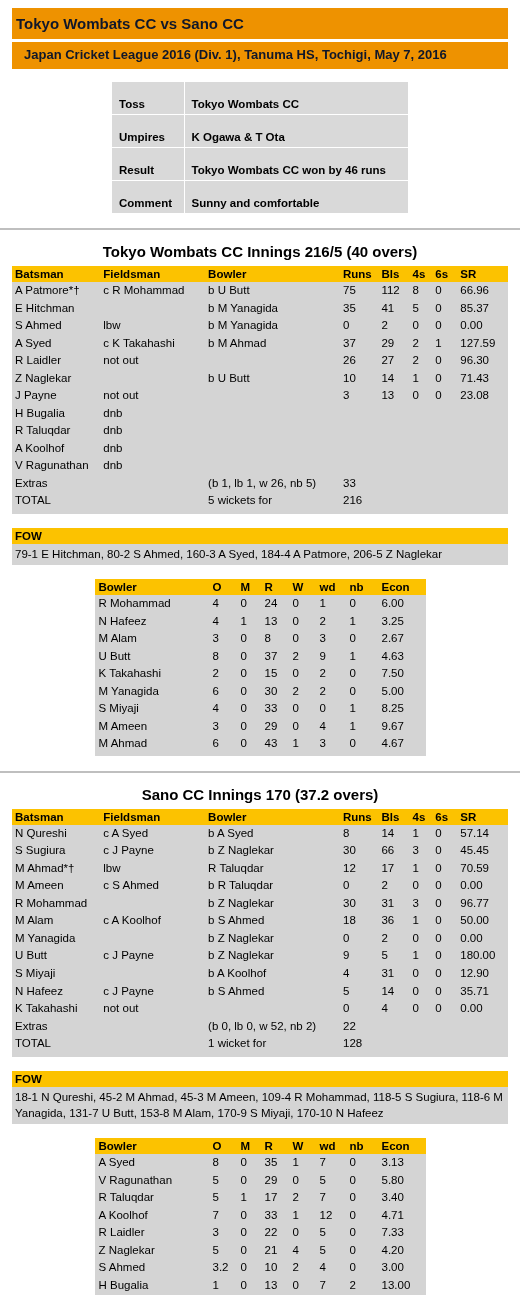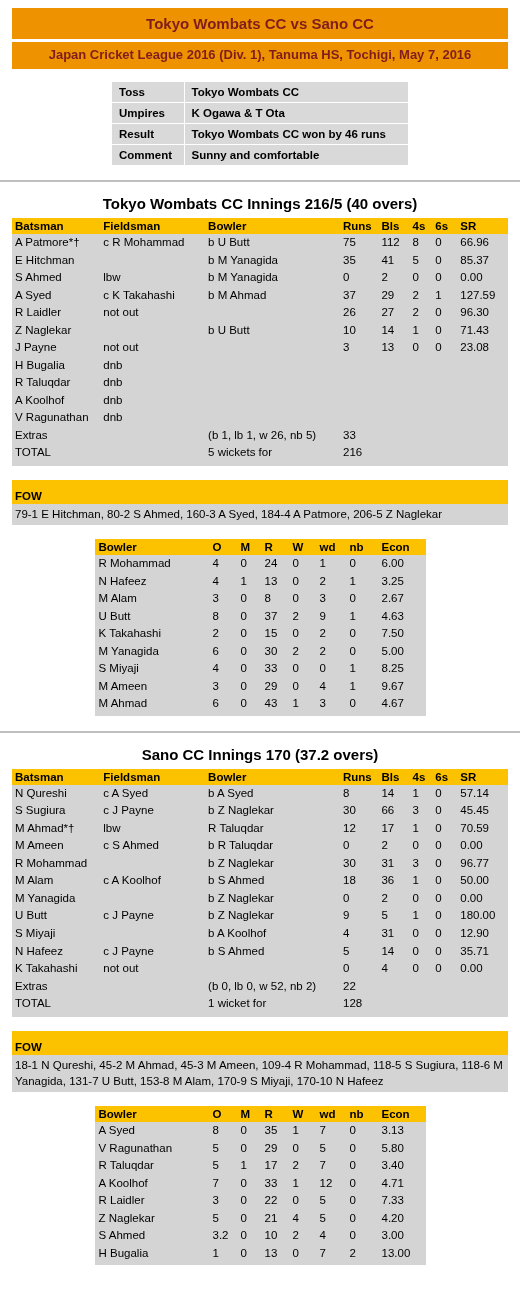--- a/index.html
+++ b/index.html
@@ -15,38 +15,37 @@
     color: #000000;
     -webkit-font-smoothing: none;
   }
 
   .page { width: 520px; position: relative; padding-bottom: 8px; }
 
   
   .titlebar {
     margin: 8px 12px 0 12px;
     background: #ee9200;
-    color: #7f1d1d;
+    color: #0f172a;
     font-weight: bold;
-    text-align: center;
     line-height: 1.15;
   }
   .titlebar.main { font-size: 15px; padding: 7px 4px 7px 4px; }
-  .titlebar.sub  { font-size: 13px; padding: 6px 4px 6px 4px; margin-top: 3px; }
+  .titlebar.sub  { font-size: 13px; padding: 6px 4px 6px 12px; margin-top: 3px; }
 
   
   .info-wrap { display: flex; justify-content: center; margin-top: 13px; }
   table.info {
     border-collapse: collapse;
     background: #d9d9d9;
     font-size: 11.5px;
     width: 296px;
   }
   table.info td {
-    padding: 4px 7px 4px 7px;
+    padding: 16px 7px 4px 7px;
     border-bottom: 1px solid #ffffff;
     border-right: 1px solid #ffffff;
     font-weight: bold;
     vertical-align: middle;
     white-space: nowrap;
   }
   table.info tr:last-child td { border-bottom: none; }
   table.info td.k { width: 72px; }
   table.info td.v { border-right: none; }
 
@@ -100,21 +99,21 @@
   table.bat .c-6s   { width: 24px; }
   table.bat .c-sr   { width: 46px; }
   table.bat tr.pad td { height: 4px; padding: 0; }
 
   
   .fow { margin: 14px 12px 0 12px; width: 496px; }
   .fow .fow-head {
     background: #fcc200;
     font-weight: bold;
     font-size: 11.5px;
-    padding: 10px 0 2px 3px;
+    padding: 2px 0 2px 3px;
   }
   .fow .fow-body {
     background: #d4d4d4;
     font-size: 11.5px;
     padding: 2px 4px 3px 3px;
     line-height: 1.42;
   }
 
   
   .bowl-wrap { display: flex; justify-content: center; margin-top: 14px; }

